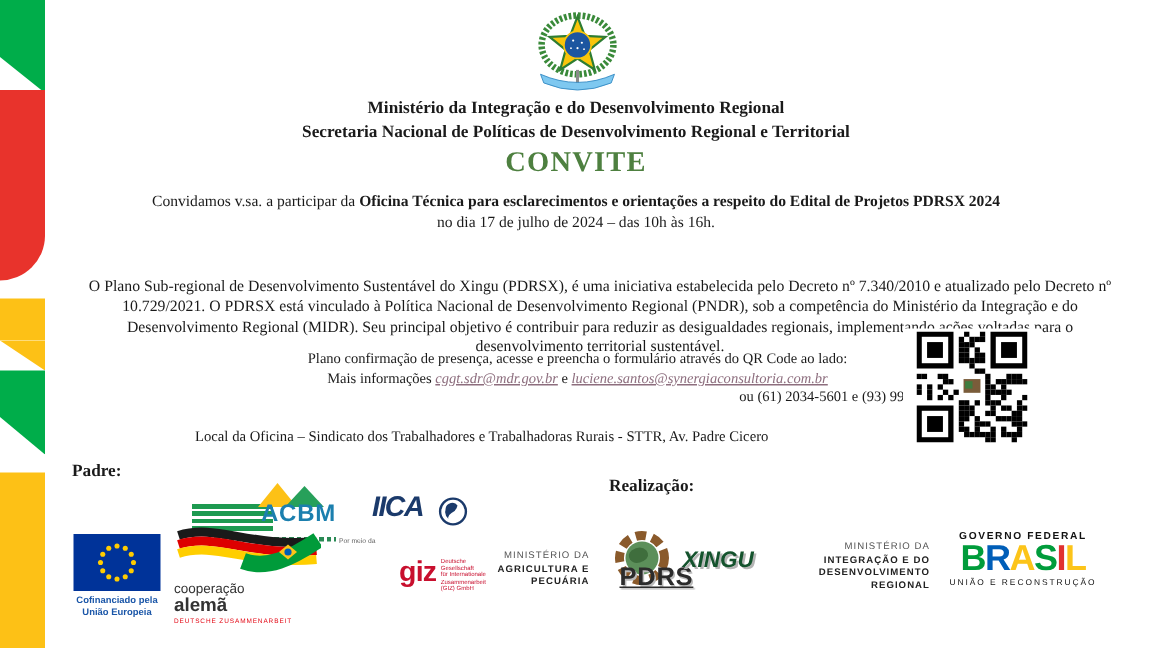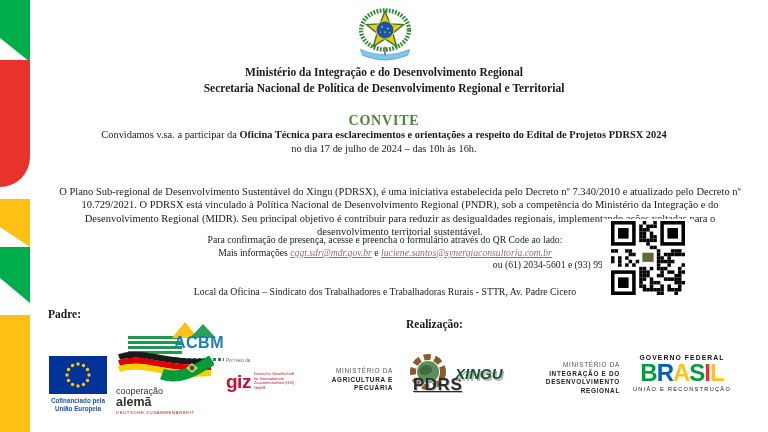--- a/index.html
+++ b/index.html
@@ -16,41 +16,41 @@
   .s-yellow-1-tri{top:227px;height:20px;background:#fdc116;clip-path:polygon(0 0,100% 0,100% 100%);}
   .s-green-2{top:247px;height:31px;background:#00ad4a;}
   .s-green-2-tri{top:278px;height:25px;background:#00ad4a;clip-path:polygon(0 0,100% 0,100% 100%);}
   .s-yellow-2{top:315px;height:117px;background:#fdc116;}
 
   
   .coat{position:absolute;left:347px;top:6px;}
   .h-ministry{position:absolute;top:66px;left:0;right:0;text-align:center;font-weight:bold;font-size:11.5px;}
   .h-secretariat{position:absolute;top:82px;left:0;right:0;text-align:center;font-weight:bold;font-size:11.5px;}
   .h-convite{position:absolute;top:97px;left:0;right:0;text-align:center;font-weight:bold;
-             font-size:14px;letter-spacing:.8px;color:#4e8040;margin:16px;}
+             font-size:19px;letter-spacing:.8px;color:#4e8040;margin:1px;}
 
   
   .inv-line1{position:absolute;top:129px;left:38px;width:692px;text-align:center;font-size:10.4px;}
   .inv-line2{position:absolute;top:143px;left:38px;width:692px;text-align:center;font-size:10.4px;}
   .b{font-weight:bold;}
 
   
   .body-par{position:absolute;top:169px;left:40px;width:688px;margin:16px;text-align:center;
             font-size:10.5px;line-height:13.4px;}
 
   
   .conf{position:absolute;top:234px;left:130px;width:510px;text-align:center;
         font-size:9.7px;line-height:12.6px;}
   .conf a{color:#8d6e7e;font-style:italic;text-decoration:underline;}
   .conf .phones{text-align:right;}
   .qr{position:absolute;left:602px;top:219px;width:92px;height:78px;background:#fff;
       display:flex;align-items:center;justify-content:center;}
 
   
-  .loc{position:absolute;top:285px;left:130px;width:510px;text-align:center;
+  .loc{position:absolute;top:285px;left:130px;width:510px;text-align:left;
        font-size:9.8px;line-height:13px;}
 
   
   .lbl{position:absolute;font-weight:bold;font-size:11.5px;}
   .lbl-apoio{left:48px;top:308px;}
   .lbl-real{left:406px;top:318px;}
   .logo{position:absolute;font-family:"Liberation Sans", sans-serif;}
 
   
   .l-acbm{left:128px;top:322px;width:112px;height:44px;}
@@ -77,21 +77,21 @@
 
   
   .l-coop{left:116px;top:348px;width:100px;height:64px;}
   .coop-txt1{font-size:9px;color:#333;line-height:9px;margin-top:1px;}
   .coop-txt2{font-size:12.5px;font-weight:bold;color:#333;line-height:12px;}
   .coop-txt3{font-size:4.3px;color:#e30613;letter-spacing:.6px;margin-top:2px;}
 
   
   .l-giz{left:226px;top:358px;width:80px;height:48px;}
   .giz-pre{font-size:4.5px;color:#666;margin-bottom:6px;}
-  .giz-row{display:flex;align-items:flex-end;gap:3px;}
+  .giz-row{display:flex;align-items:center;gap:3px;margin-left:40px;}
   .giz-name{font-size:19px;font-weight:bold;color:#c80f2e;line-height:16px;letter-spacing:-.5px;}
   .giz-side{font-size:4px;color:#c80f2e;line-height:4.6px;padding-top:3px;}
 
   
   .l-mapa{left:295px;top:367px;width:98px;text-align:right;}
   .l-midr{left:524px;top:361px;width:96px;text-align:right;}
   .gov-min-line{font-size:6.4px;letter-spacing:.7px;color:#555;line-height:8.6px;}
   .gov-min-line.bold{font-weight:bold;color:#222;}
 
   
@@ -138,30 +138,30 @@
     <circle cx="46" cy="29" r="1" fill="#fff"></circle>
       <circle cx="54" cy="31" r="1" fill="#fff"></circle>
     <circle cx="50" cy="36" r="1" fill="#fff"></circle>
       <circle cx="44" cy="36" r="0.8" fill="#fff"></circle>
     <circle cx="56" cy="37" r="0.8" fill="#fff"></circle>
     <rect x="48.6" y="56" width="2.8" height="12" fill="#8a8a8a"></rect>
     <path d="M16,60 Q50,75 84,60 L81,68 Q50,81 19,68 Z" fill="#7ec8f0" stroke="#2e86c1" stroke-width="0.8"></path>
   </svg>
 
   <div class="h-ministry">Ministério  da Integração e do Desenvolvimento Regional</div>
-  <div class="h-secretariat">Secretaria Nacional de Política de Desenvolvimento Regional e Territorial</div>
+  <div class="h-secretariat">Secretaria Nacional de Políticas de Desenvolvimento Regional e Territorial</div>
   <h1 class="h-convite">CONVITE</h1>
 
   <div class="inv-line1"><span>Convidamos v.sa. a participar da </span><span class="b">Oficina Técnica para esclarecimentos e orientações a respeito do Edital de Projetos PDRSX 2024</span></div>
   <div class="inv-line2">no dia 17 de julho de 2024 – das 10h às 16h.</div>
 
   <p class="body-par">O Plano Sub-regional de Desenvolvimento Sustentável do Xingu (PDRSX), é uma iniciativa  estabelecida pelo Decreto nº 7.340/2010 e atualizado pelo Decreto nº 10.729/2021. O PDRSX está vinculado à Política Nacional de Desenvolvimento Regional (PNDR), sob a competência do Ministério da Integração e do Desenvolvimento Regional (MIDR). Seu principal objetivo é contribuir para reduzir as desigualdades regionais, implementando ações voltadas para o desenvolvimento territorial sustentável.</p>
 
   <div class="conf">
-    <div>Para confirmação  de presença, acesse e preencha o formulário  através do QR Code ao lado:</div>
+    <div>Plano confirmação  de presença, acesse e preencha o formulário  através do QR Code ao lado:</div>
     <div><span>Mais informações </span><a href="#">cggt.sdr@mdr.gov.br</a><span> e </span><a href="#">luciene.santos@synergiaconsultoria.com.br</a></div>
     <div class="phones">ou (61) 2034-5601 e (93)  99147-0589</div>
   </div>
 
   <div class="qr">
     <svg width="74" height="74" viewBox="0 0 72 72">
         <rect x="30.86" y="0.00" width="3.43" height="3.43" fill="#000"></rect>
         <rect x="41.14" y="0.00" width="3.43" height="3.43" fill="#000"></rect>
         <rect x="27.43" y="3.43" width="3.43" height="3.43" fill="#000"></rect>
         <rect x="34.29" y="3.43" width="3.43" height="3.43" fill="#000"></rect>
@@ -302,20 +302,27 @@
   <div class="lbl lbl-real">Realização:</div>
 
   <div class="logo l-acbm">
     <div class="acbm-stripes"></div>
     <div class="acbm-tri-y"></div>
     <div class="acbm-tri-g"></div>
     <span class="acbm-txt">ACBM</span>
     <div class="acbm-micro"></div>
   </div>
 
+  <div class="logo l-iica">
+    <span class="iica-txt">IICA</span>
+    <svg class="iica-globe" width="20" height="20" viewBox="0 0 20 20">
+      <circle cx="10" cy="10" r="8.6" fill="none" stroke="#1b3a6b" stroke-width="1.6"></circle>
+      <path d="M7,5 q4,-2 6,1 q-1,4 -4,5 q-3,2 -2,4 q-3,-3 -2,-6 q0,-3 2,-4Z" fill="#1b3a6b"></path>
+    </svg>
+  </div>
 
   <div class="logo l-eu">
     <div class="eu-flag">
       <svg width="58" height="38" viewBox="0 0 58 38">
           <g>
             <circle cx="29.0" cy="8.0" r="1.7" fill="#ffcc00"></circle>
             <circle cx="34.5" cy="9.5" r="1.7" fill="#ffcc00"></circle>
             <circle cx="38.5" cy="13.5" r="1.7" fill="#ffcc00"></circle>
             <circle cx="40.0" cy="19.0" r="1.7" fill="#ffcc00"></circle>
             <circle cx="38.5" cy="24.5" r="1.7" fill="#ffcc00"></circle>

